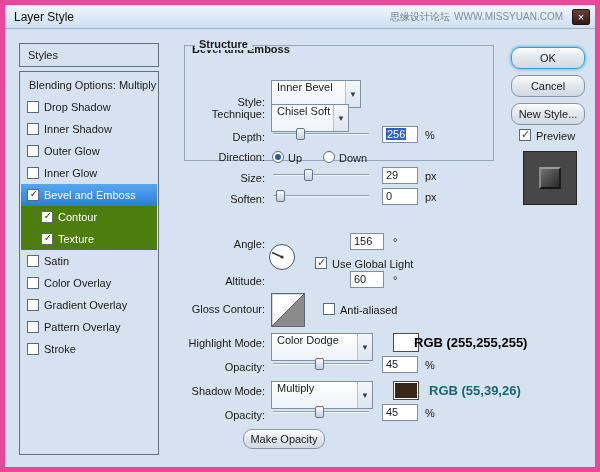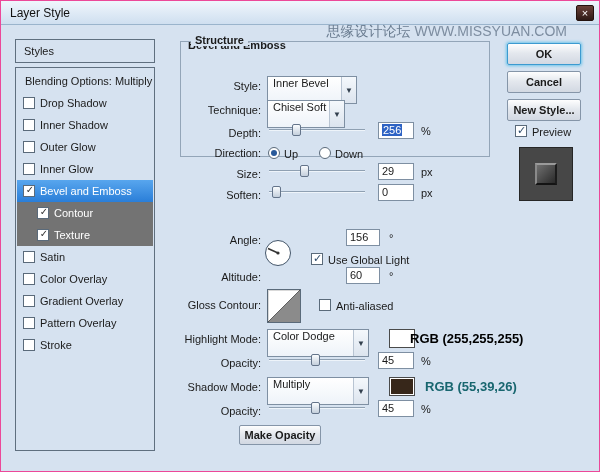--- a/index.html
+++ b/index.html
@@ -1,43 +1,43 @@
 <!DOCTYPE html>
 <html><head>
 <meta charset="utf-8">
 <style>
   html,body{margin:0;padding:0;background:#fff;}
   *{box-sizing:border-box;}
   .win{
     position:relative;width:600px;height:472px;
-    background:#d6e2f0;border:1px solid #ec4899;
+    background:#d6e2f0;border:5px solid #ec4899;
     font-family:"Liberation Sans","DejaVu Sans",sans-serif;
     font-size:11px;color:#1a1a1a;overflow:hidden;
   }
   .titlebar{
     position:absolute;left:0;top:0;right:0;height:24px;
     background:linear-gradient(#f0f6fc,#cfdff0);
     border-bottom:1px solid #9ab4cc;
   }
   .title-text{position:absolute;left:9px;top:5px;font-size:12px;color:#111;}
-  .watermark{position:absolute;right:32px;top:22px;font-size:14px;color:#7d8da0;white-space:nowrap;}
+  .watermark{position:absolute;right:32px;top:5px;font-size:10px;color:#7d8da0;white-space:nowrap;}
   .watermark .cn{color:#6a7c90;margin-right:4px;}
   .close-btn{
     position:absolute;right:5px;top:4px;width:18px;height:16px;
     background:linear-gradient(#6a4038,#2e1a16);
     border:1px solid #24120e;border-radius:2px;
     color:#fff;font-size:11px;line-height:14px;text-align:center;cursor:default;
   }
   .box{position:absolute;border:1px solid #5f6f7f;}
   .styles-header{left:14px;top:38px;width:140px;height:24px;line-height:22px;padding-left:8px;}
   .styles-list{left:14px;top:66px;width:140px;height:384px;}
   .list-item{position:absolute;left:1px;right:1px;height:22px;display:flex;align-items:center;padding-left:6px;gap:5px;}
   .list-item.plain{padding-left:8px;}
   .sel-primary{background:linear-gradient(#58a6ee,#2a7ed8);color:#fff;}
-  .sel-secondary{background:#737373;color:#fff;}
+  .sel-secondary{background:#4d7c0f;color:#fff;}
   .checkbox{
     width:12px;height:12px;flex:0 0 12px;background:#fff;border:1px solid #5a6a7a;
     font-size:10px;line-height:10px;text-align:center;color:#333;position:relative;
   }
   .checkbox.checked::after{content:"✓";position:absolute;left:0;top:-1px;width:12px;font-weight:bold;}
   .cb-abs{position:absolute;width:12px;height:12px;background:#fff;border:1px solid #5a6a7a;}
   .cb-abs.checked::after{content:"✓";position:absolute;left:1px;top:-2px;font-size:11px;font-weight:bold;color:#2d4a6a;}
   .indent{margin-left:14px;}
   .panel-title{position:absolute;left:187px;top:38px;font-weight:bold;}
   .fieldset{position:absolute;border:1px solid #93a5b8;}
@@ -65,23 +65,23 @@
   .radio{position:absolute;width:12px;height:12px;border-radius:50%;border:1px solid #5a6a7a;background:#fff;}
   .radio.on::after{content:"";position:absolute;inset:2px;border-radius:50%;background:#2a5a9a;}
   .swatch{position:absolute;width:26px;height:19px;border:1px solid #4a4a4a;box-shadow:inset 0 0 0 1px #fff;}
   .contour-thumb{
     position:absolute;width:34px;height:34px;border:1px solid #5a6a7a;background:
     linear-gradient(to top left,#8b8b8b 49.5%,#5f5f5f 50%,#ffffff 50.5%);
     box-shadow:inset 1px 1px 0 rgba(0,0,0,.15);
   }
   .rgb-note{position:absolute;font-weight:bold;font-size:13px;white-space:nowrap;}
   .btn{
-    position:absolute;border:1px solid #8595a8;border-radius:2px;
+    position:absolute;border:1px solid #8595a8;border-radius:9px;
     background:linear-gradient(#fefefe,#e4e8ee 45%,#d2d8e2);
-    text-align:center;font-size:11px;display:flex;align-items:center;justify-content:center;font-weight:bold;
+    text-align:center;font-size:11px;display:flex;align-items:center;justify-content:center;
   }
   .btn.ok{border:1px solid #3c9ad0;box-shadow:0 0 3px 1px #6cc4ea;}
   .preview-thumb{
     position:absolute;left:518px;top:146px;width:54px;height:54px;
     background:#474747;border:1px solid #262626;
     display:flex;align-items:center;justify-content:center;
   }
   .preview-gem{
     width:22px;height:22px;background:linear-gradient(135deg,#707070,#2a2a2a);
     border-top:2px solid #9a9a9a;border-left:2px solid #8a8a8a;
@@ -158,21 +158,21 @@
       <span>Stroke</span>
     </div>
   </div>
 
   <div class="panel-title">Bevel and Emboss</div>
 
   <div class="fieldset" style="left:179px;top:40px;width:310px;height:116px;">
     <span class="legend">Structure</span>
   </div>
 
-  <span class="lbl" style="left:168px;top:79px;">Style:</span>
+  <span class="lbl" style="left:168px;top:91px;">Style:</span>
   <div class="dropdown" style="left:266px;top:75px;width:90px;">
     <span>Inner Bevel</span>
     <span class="dd-arrow">▼</span>
   </div>
 
   <span class="lbl" style="left:168px;top:103px;">Technique:</span>
   <div class="dropdown" style="left:266px;top:99px;width:78px;">
     <span>Chisel Soft</span>
     <span class="dd-arrow">▼</span>
   </div>

